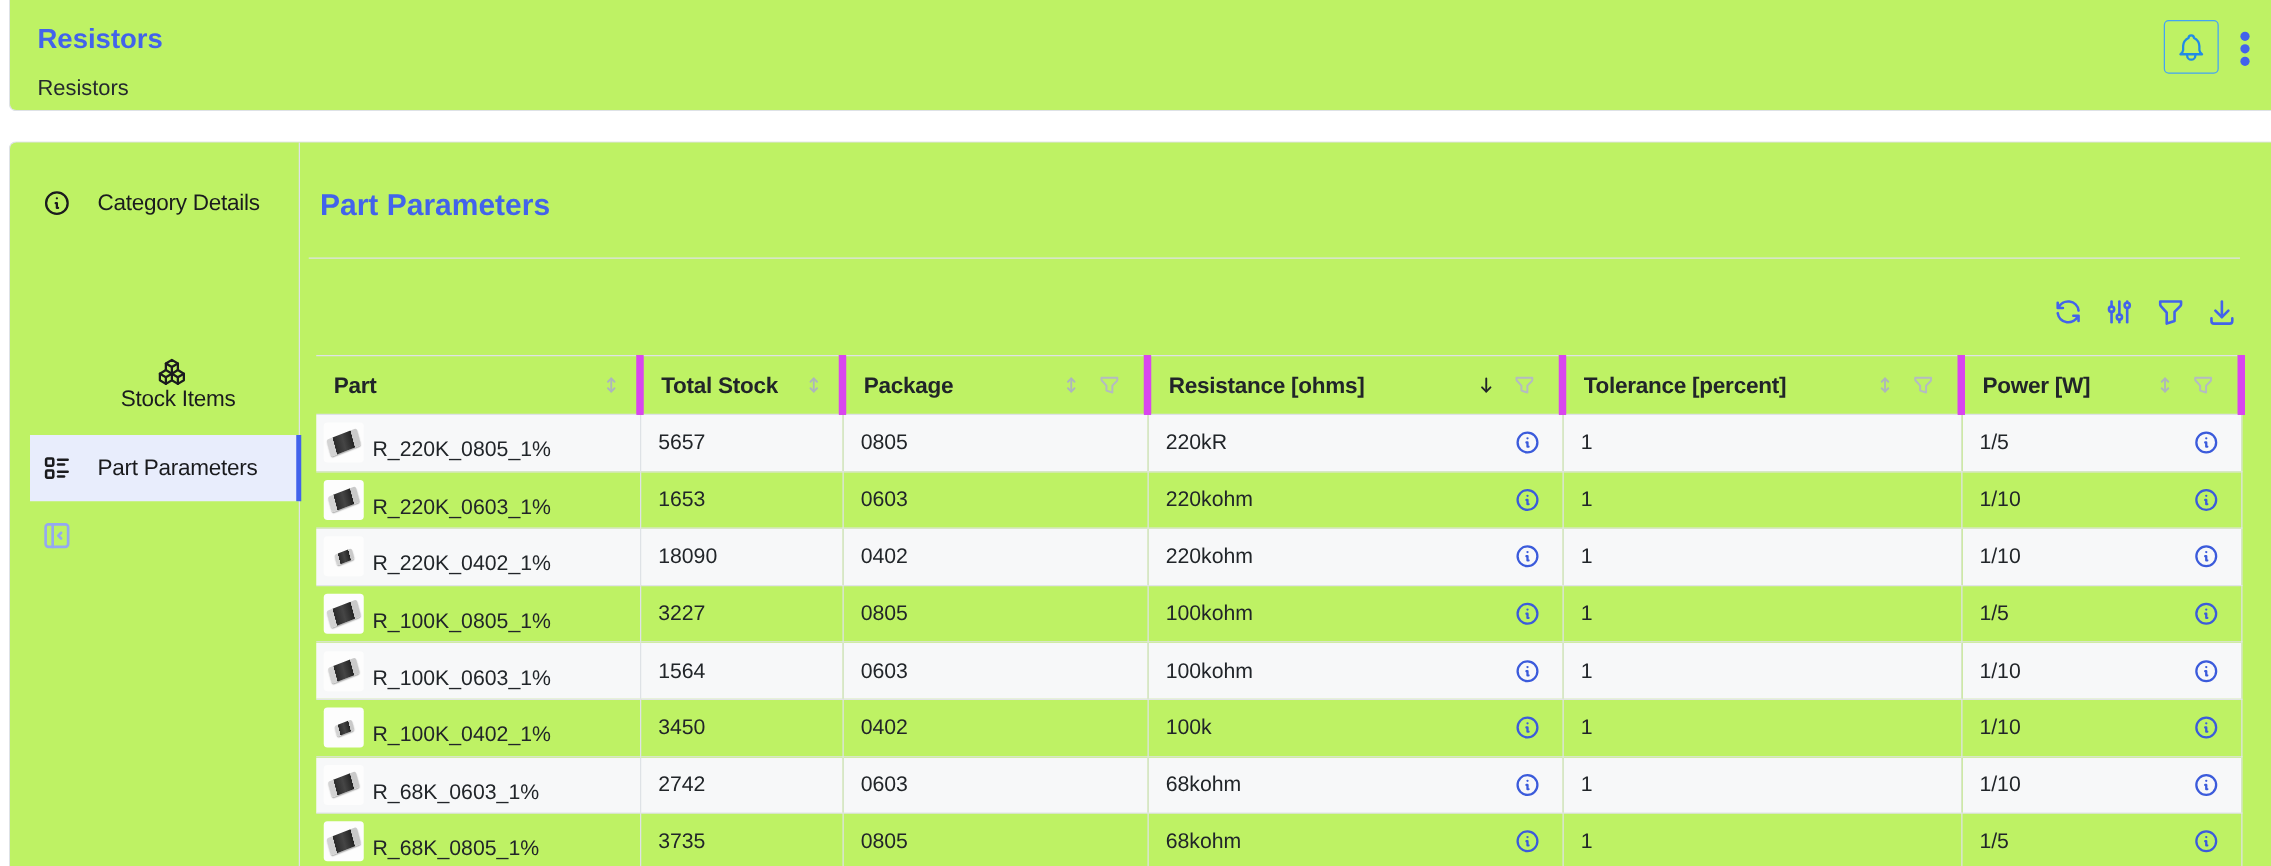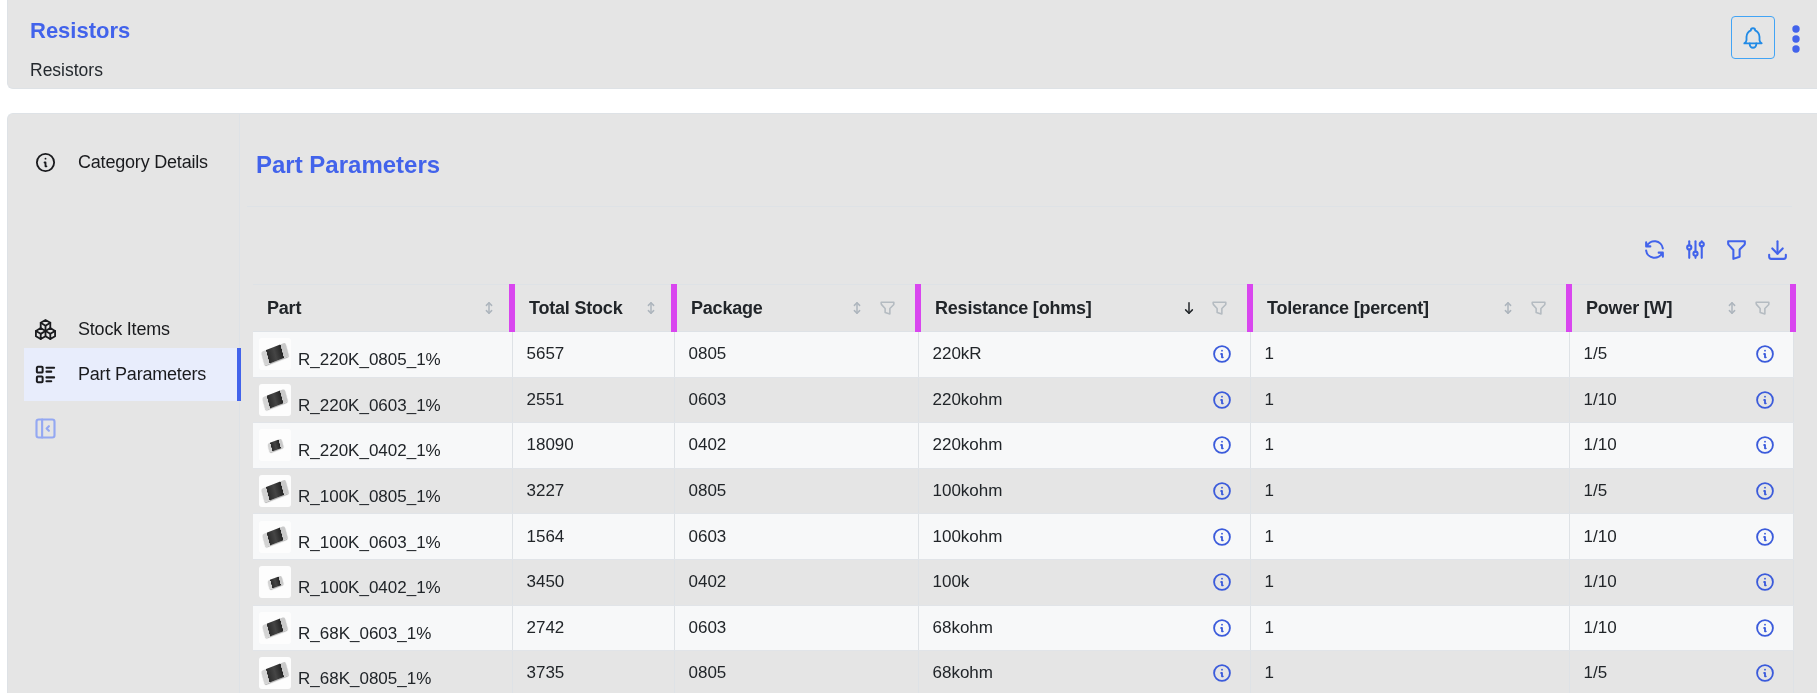--- a/index.html
+++ b/index.html
@@ -1,17 +1,17 @@
 <!DOCTYPE html>
 <html><head>
 <meta charset="utf-8">
 <style>
   * { margin:0; padding:0; box-sizing:border-box; }
   html,body { width:1817px; height:693px; background:#fff; font-family:"Liberation Sans",sans-serif; color:#212529; overflow:hidden; }
-  .panel { position:absolute; background:#e5e5e5; }
+  .panel { position:absolute; background:#bef264; }
   #header-panel { left:7px; top:0; width:1810px; height:89px; border-left:1px solid #dee2e6; border-bottom:1px solid #dee2e6; border-bottom-left-radius:6px; }
   #page-title { position:absolute; left:22px; top:17px; font-size:22px; font-weight:700; color:#4263eb; line-height:28px; }
   #breadcrumb { position:absolute; left:22px; top:60px; font-size:17.5px; color:#24292e; cursor:pointer; }
   #bell-button { position:absolute; left:1723px; top:16px; width:44px; height:43px; border:1px solid #42a4f5; border-radius:4px; display:flex; align-items:center; justify-content:center; color:#228be6; cursor:pointer; }
   #dots-menu { position:absolute; left:1781px; top:19px; width:14px; height:40px; color:#4263eb; cursor:pointer; }
 
   #content-panel { left:7px; top:113px; width:1810px; height:580px; border-left:1px solid #dee2e6; border-top:1px solid #dee2e6; border-top-left-radius:6px; }
   #sidebar { position:absolute; left:0; top:0; width:232px; height:100%; border-right:1px solid #dee2e6; }
   .side-item { position:absolute; left:16px; width:216px; height:53px; display:flex; align-items:center; cursor:pointer; }
   .side-item .s-icon { margin-left:10px; width:23px; height:23px; color:#1a1b1e; flex:none; }
@@ -70,21 +70,21 @@
 <div id="content-panel" class="panel">
   <div id="sidebar">
       <div class="side-item" style="top: 22px; align-items: center;">
         <span class="s-icon"><svg viewBox="0 0 24 24" fill="none" stroke="currentColor" stroke-width="1.9" stroke-linecap="round" stroke-linejoin="round" width="100%" height="100%">
             <circle cx="12" cy="12" r="9"></circle>
             <line x1="12" y1="8" x2="12.01" y2="8"></line>
             <polyline points="11 12 12 12 12 16 13 16"></polyline>
           </svg></span>
         <span class="s-label">Category Details</span>
       </div>
-      <div class="side-item" style="top: 189px;">
+      <div class="side-item" style="top: 172px; flex-direction: column;">
         <span class="s-icon"><svg viewBox="0 0 24 24" fill="none" stroke="currentColor" stroke-width="1.9" stroke-linecap="round" stroke-linejoin="round" width="100%" height="100%">
             <path d="M7 16.5l-5 -3l5 -3l5 3v5.5l-5 3z"></path>
             <path d="M2 13.5v5.5l5 3"></path>
             <path d="M7 16.545l5 -3.03"></path>
             <path d="M17 16.5l-5 -3l5 -3l5 3v5.5l-5 3z"></path>
             <path d="M12 19l5 3"></path>
             <path d="M17 16.5l5 -3"></path>
             <path d="M12 13.5v-5.5l-5 -3l5 -3l5 3v5.5"></path>
             <path d="M7 5.03v5.455"></path>
             <path d="M12 8l5 -3"></path>
@@ -255,21 +255,21 @@
         </tr>
         <tr>
           <td>
             <div class="part-cell-flex">
               <span class="thumb">
                 <span class="chip" style="width: 24px; height: 13px;"></span>
               </span>
               <span class="part-name">R_220K_0603_1%</span>
             </div>
           </td>
-          <td>2551</td>
+          <td>1653</td>
           <td>0603</td>
           <td>
             <div class="cell-flex">
               <span class="cell-val">220kohm</span>
               <span class="info-icon"><svg viewBox="0 0 24 24" fill="none" stroke="currentColor" stroke-width="2.2" stroke-linecap="round" stroke-linejoin="round" width="100%" height="100%">
                   <circle cx="12" cy="12" r="9.5"></circle>
                   <line x1="12" y1="8" x2="12.01" y2="8"></line>
                   <polyline points="11 12 12 12 12 16 13 16"></polyline>
                 </svg></span>
             </div>

